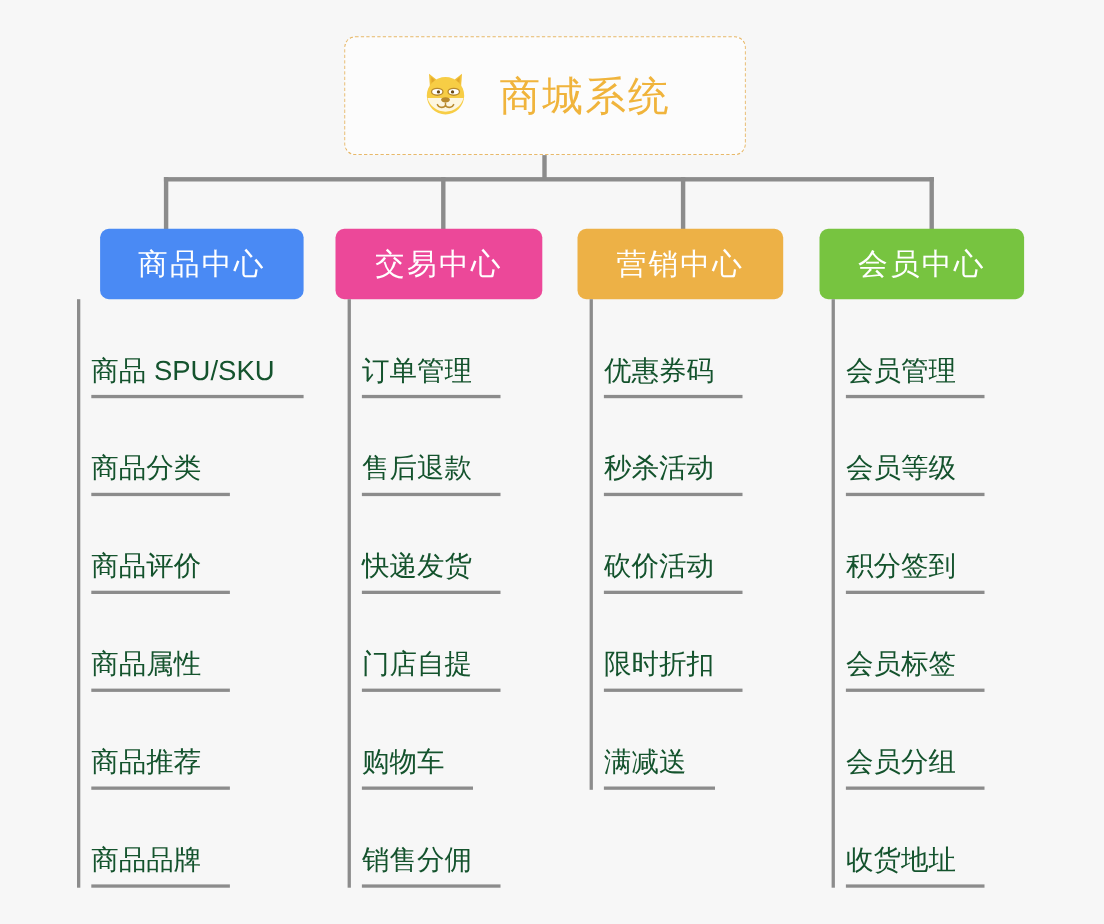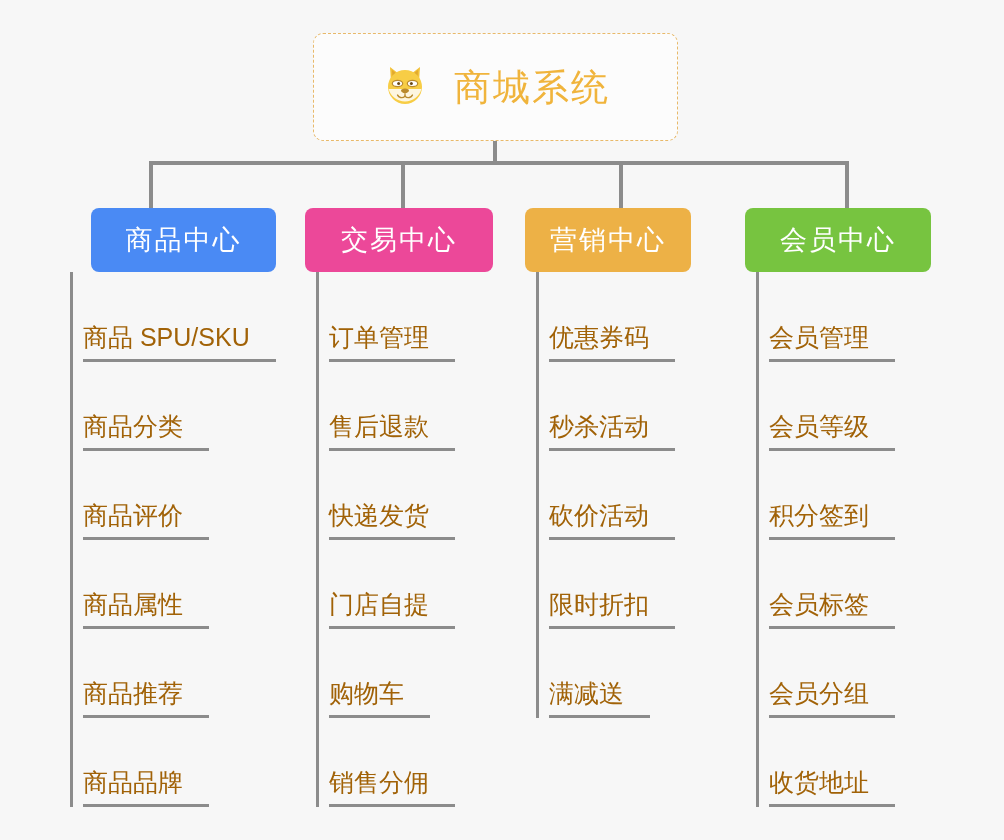--- a/index.html
+++ b/index.html
@@ -75,41 +75,41 @@
     display: flex;
     align-items: center;
     justify-content: center;
     color: #ffffff;
     font-size: 27px;
     letter-spacing: 2px;
     white-space: nowrap;
   }
   .branch-1 .branch-header { width: 185px; background: #4a8af4; margin-left: 32px; }
   .branch-2 .branch-header { width: 188px; background: #ec4899; }
-  .branch-3 .branch-header { width: 166px; background: #edb146; }
+  .branch-3 .branch-header { width: 187px; background: #edb146; }
   .branch-4 .branch-header { width: 186px; background: #77c440; }
 
   
   .leaf-list {
     position: relative;
     margin-left: 11px;
     border-left: 3px solid #8c8c8c;
     padding-top: 1px;
   }
 
   .leaf {
     position: relative;
     height: 89px;
     display: flex;
     align-items: flex-end;
     padding-left: 30px;
   }
   .leaf-label {
     font-size: 25px;
-    color: #a16207;
+    color: #14532d;
     line-height: 1;
     padding: 0 26px 9px 0;
     margin-left: -20px;
     border-bottom: 3px solid #8c8c8c;
     white-space: nowrap;
   }
 </style>
 </head>
 <body>
 

